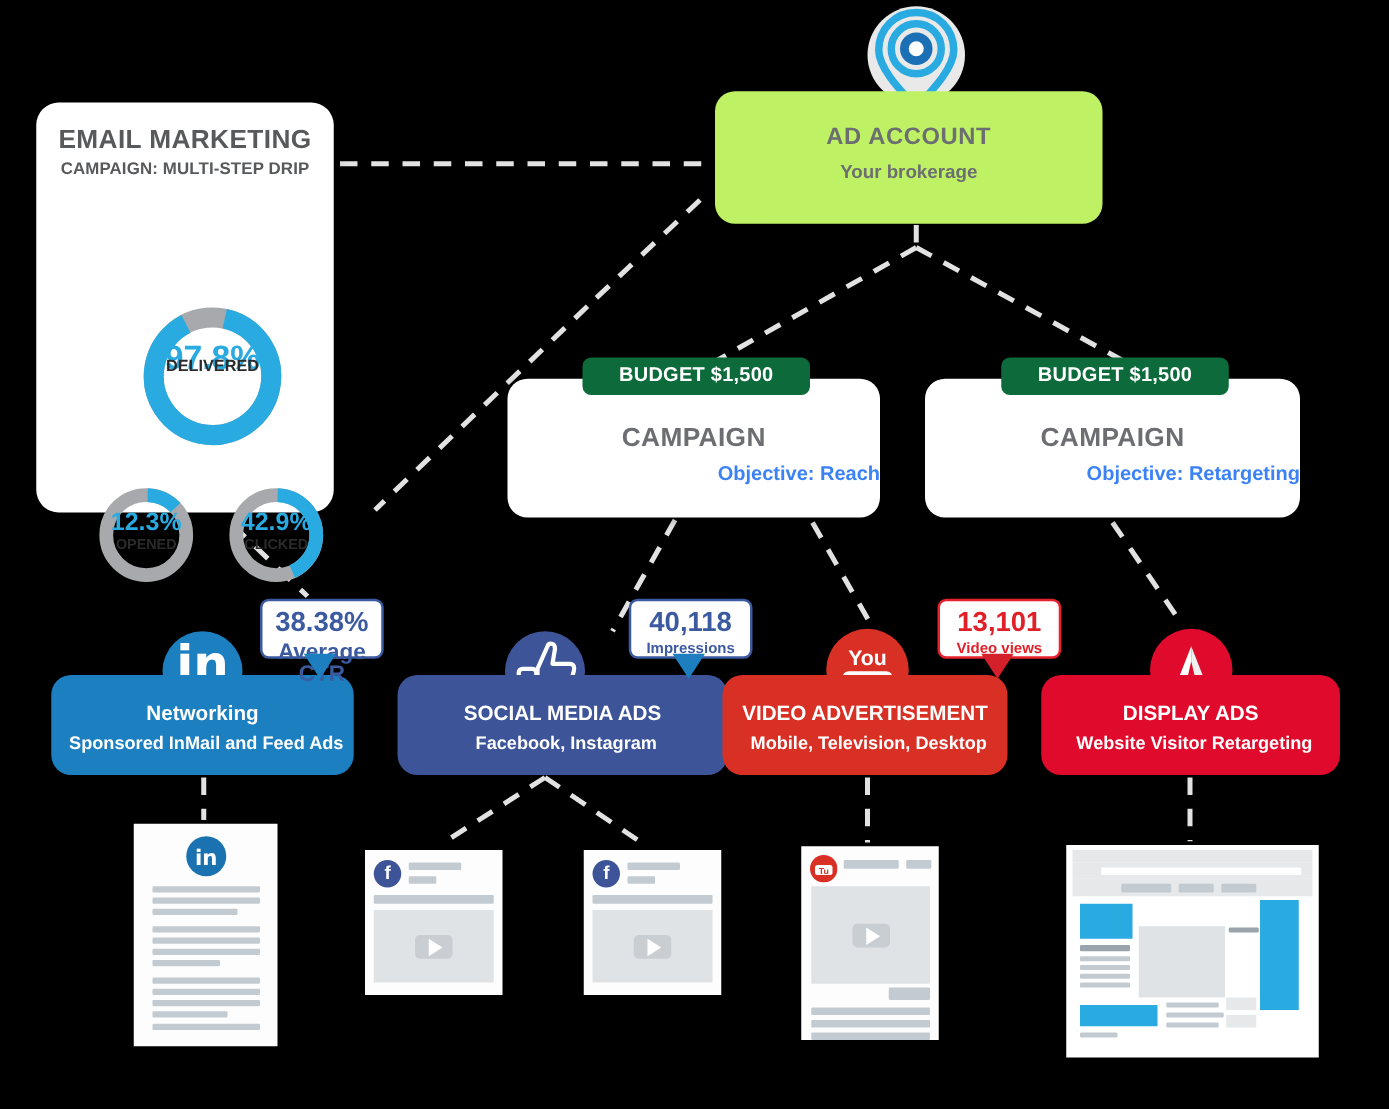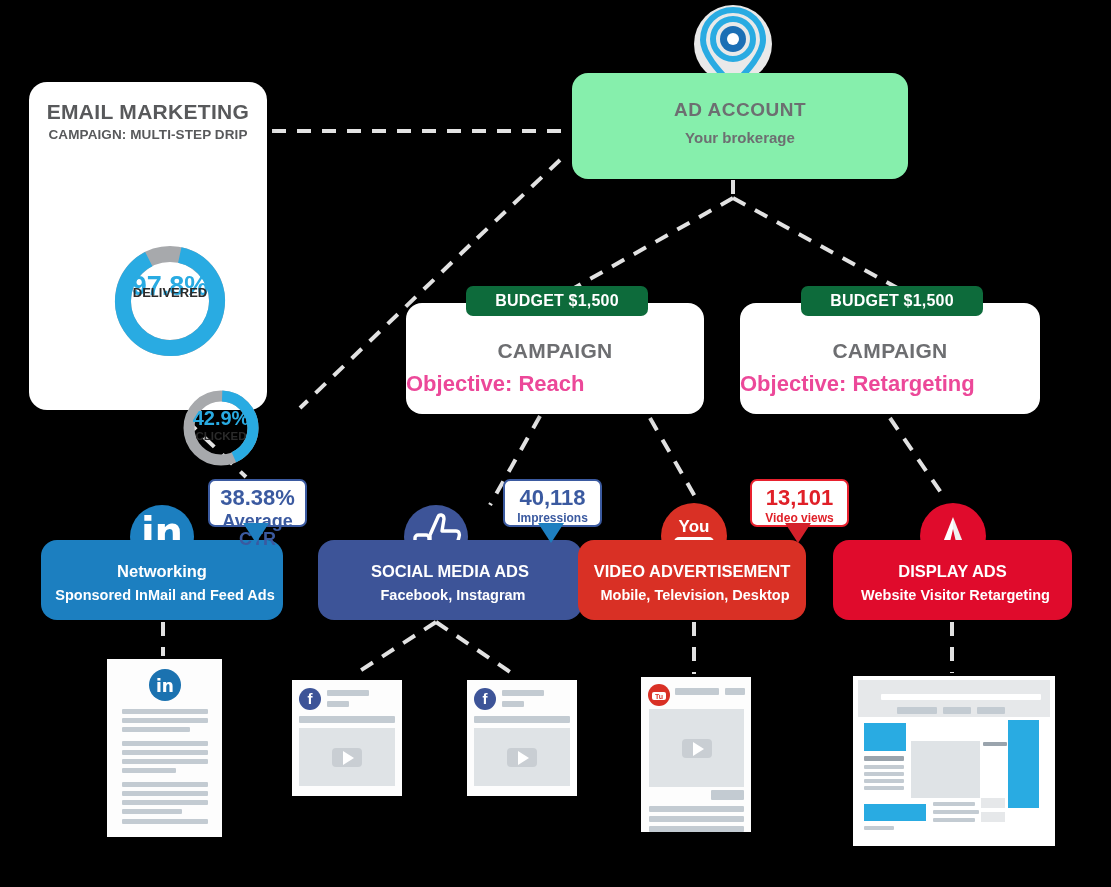--- a/index.html
+++ b/index.html
@@ -21,37 +21,37 @@
   .donut .lbl{position:absolute;left:0;right:0;text-align:center;color:#2b2b2b;font-weight:bold;}
   #donut-delivered{left:82px;top:160px;width:118px;height:118px;}
   #donut-delivered .num{top:29px;font-size:27px;}
   #donut-delivered .lbl{top:43px;font-size:13px;}
   #donut-opened{left:48px;top:306px;width:80px;height:80px;}
   #donut-clicked{left:152px;top:306px;width:80px;height:80px;}
   #donut-opened .num,#donut-clicked .num{top:19px;font-size:20px;}
   #donut-opened .lbl,#donut-clicked .lbl{top:42px;font-size:11.5px;}
 
   
-  #ad-account{left:572px;top:73px;width:336px;height:106px;background:#86efac;
+  #ad-account{left:572px;top:73px;width:310px;height:106px;background:#bef264;
      border-radius:16px;}
   #ad-account .t1{position:absolute;top:26px;left:0;right:0;text-align:center;
      font-size:19px;font-weight:bold;color:#6d6e71;letter-spacing:.5px;}
   #ad-account .t2{position:absolute;top:56px;left:0;right:0;text-align:center;
      font-size:15px;font-weight:bold;color:#6d6e71;}
   #pin-badge{left:694px;top:5px;width:78px;height:78px;background:#e9e9e9;border-radius:50%;}
   #pin-icon{left:696px;top:4px;width:74px;height:86px;}
 
   
   .campaign{background:#fff;border-radius:16px;box-shadow:0 2px 8px rgba(0,0,0,.3);}
   #camp-1{left:406px;top:303px;width:298px;height:111px;}
   #camp-2{left:740px;top:303px;width:300px;height:111px;}
   .campaign .c1{position:absolute;top:36px;left:0;right:0;text-align:center;
      font-size:21px;font-weight:bold;color:#6d6e71;letter-spacing:.3px;}
-  .campaign .c2{position:absolute;top:68px;left:0;right:0;text-align:left;
-     font-size:22px;font-weight:bold;color:#ec4899;}
+  .campaign .c2{position:absolute;top:68px;left:0;right:0;text-align:right;
+     font-size:16px;font-weight:bold;color:#3b82f6;}
   .budget{position:absolute;background:#0d6b3b;color:#fff;border-radius:7px;
      font-size:16px;font-weight:bold;letter-spacing:.2px;height:30px;line-height:30px;
      text-align:center;}
   #budget-1{left:466px;top:286px;width:182px;}
   #budget-2{left:801px;top:286px;width:182px;}
 
   
   .bubble{position:absolute;background:#fff;border-radius:7px;text-align:center;}
   .bubble .v{font-weight:bold;line-height:1;}
   .bubble .s{font-weight:bold;line-height:1;}
@@ -144,20 +144,28 @@
 
     <div class="donut" id="donut-delivered">
       <svg width="118" height="118" viewBox="0 0 118 118">
         <circle cx="59" cy="59" r="47" fill="none" stroke="#a7a9ac" stroke-width="16"></circle>
         <circle cx="59" cy="59" r="47" fill="none" stroke="#29abe2" stroke-width="16" stroke-dasharray="263 32" stroke-dashoffset="0" transform="rotate(-78 59 59)"></circle>
       </svg>
       <div class="num">97.8%</div>
       <div class="lbl">DELIVERED</div>
     </div>
 
+    <div class="donut" id="donut-opened">
+      <svg width="80" height="80" viewBox="0 0 80 80">
+        <circle cx="40" cy="40" r="32" fill="none" stroke="#a7a9ac" stroke-width="11"></circle>
+        <circle cx="40" cy="40" r="32" fill="none" stroke="#29abe2" stroke-width="11" stroke-dasharray="25 176" transform="rotate(-88 40 40)"></circle>
+      </svg>
+      <div class="num">12.3%</div>
+      <div class="lbl">OPENED</div>
+    </div>
 
     <div class="donut" id="donut-clicked">
       <svg width="80" height="80" viewBox="0 0 80 80">
         <circle cx="40" cy="40" r="32" fill="none" stroke="#a7a9ac" stroke-width="11"></circle>
         <circle cx="40" cy="40" r="32" fill="none" stroke="#29abe2" stroke-width="11" stroke-dasharray="86 115" transform="rotate(-88 40 40)"></circle>
       </svg>
       <div class="num">42.9%</div>
       <div class="lbl">CLICKED</div>
     </div>
   </div>

